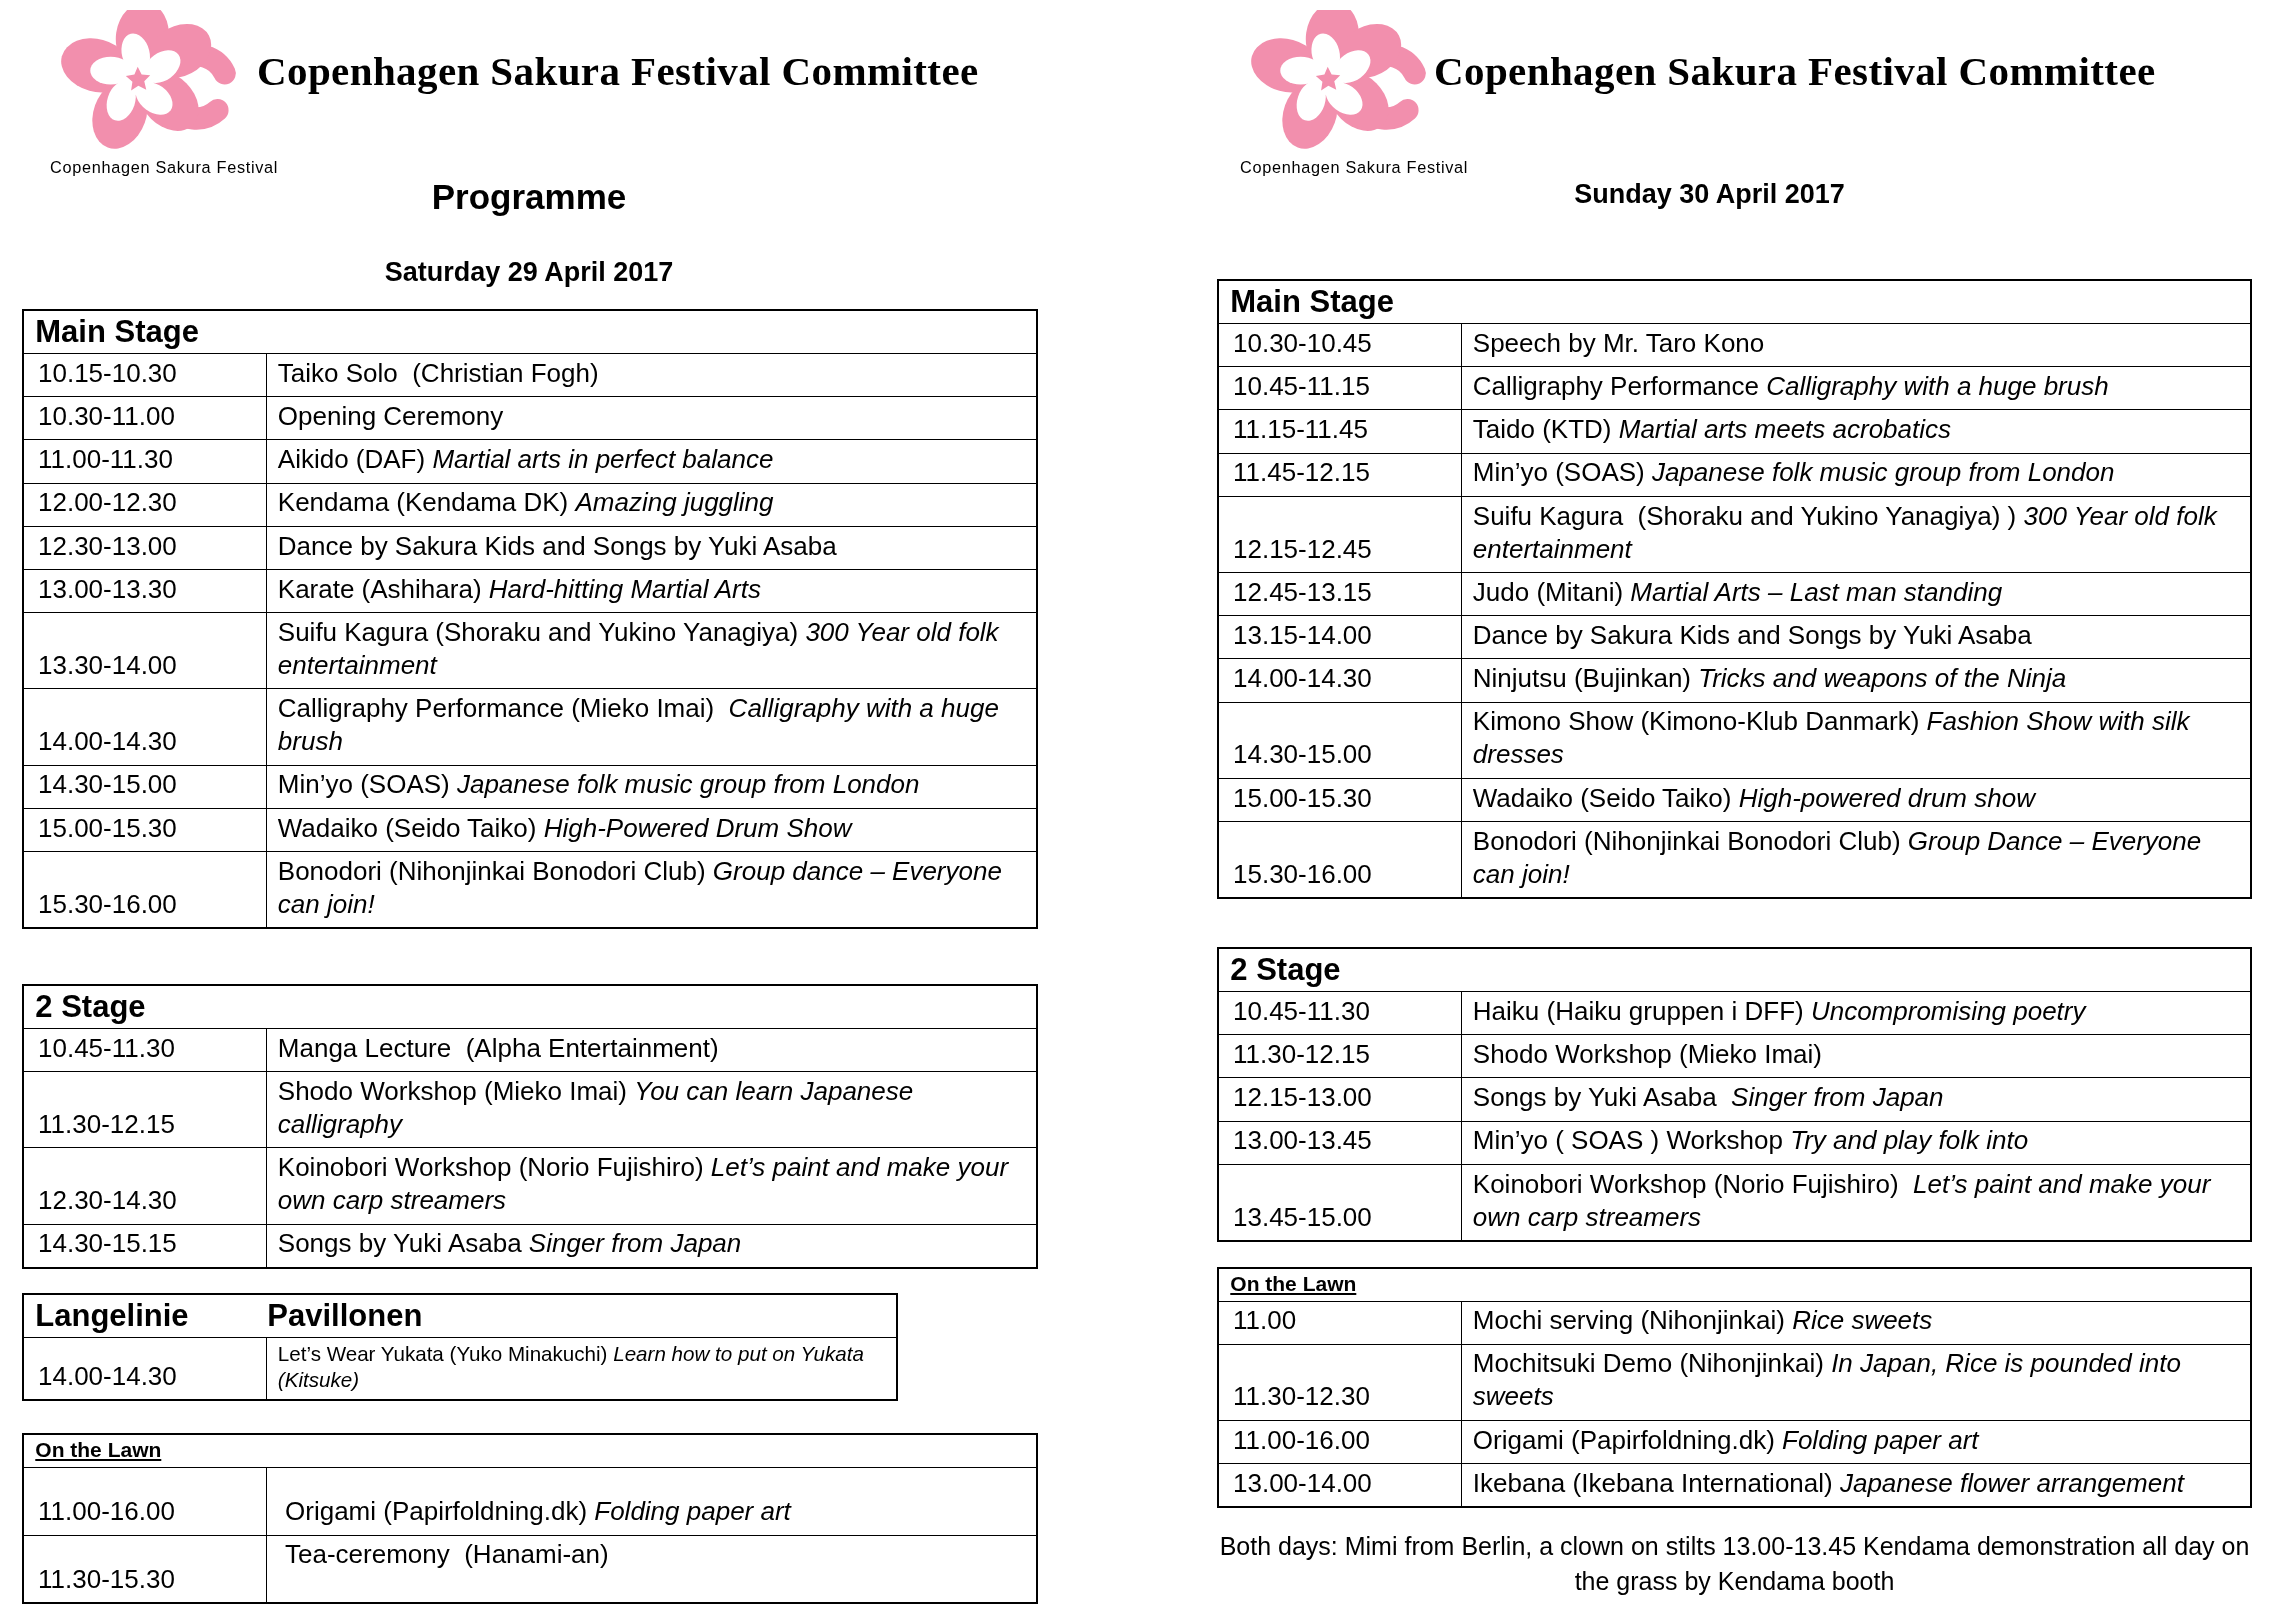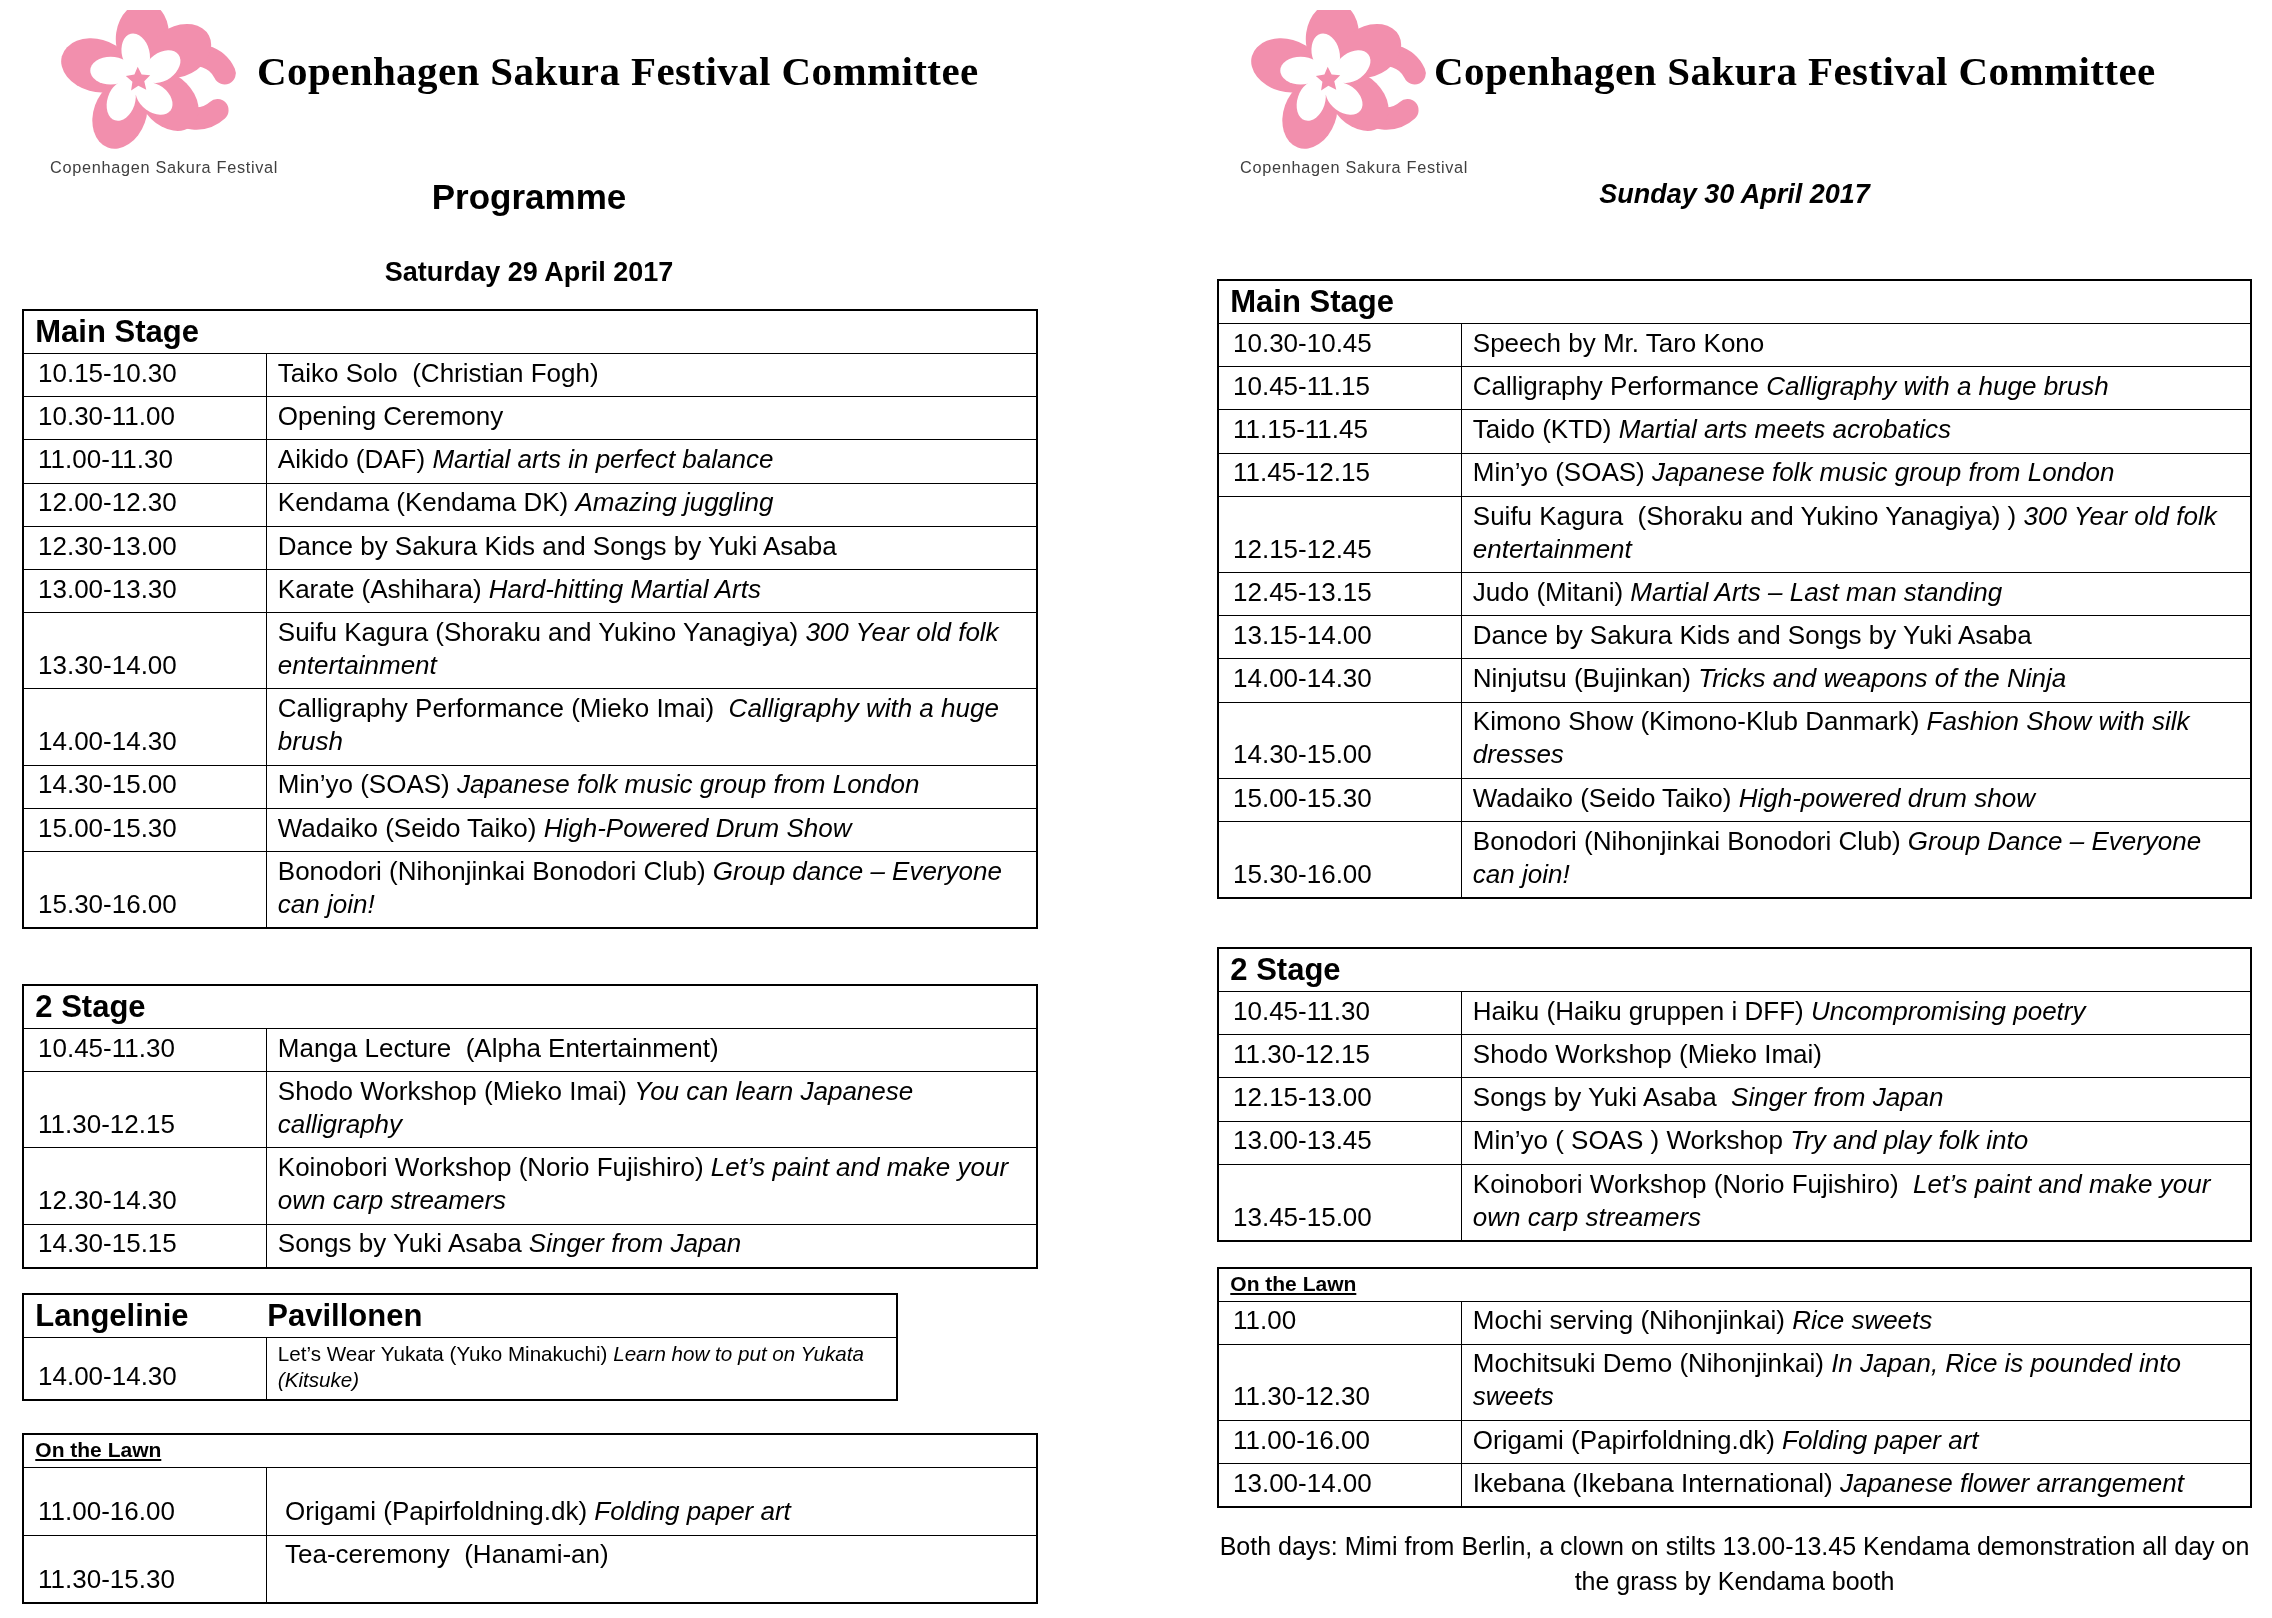--- a/index.html
+++ b/index.html
@@ -5,21 +5,21 @@
   html,body{margin:0;padding:0;background:#ffffff;}
   #canvas{
     position:relative;width:2273px;height:1619px;background:#ffffff;
     font-family:"Liberation Sans","DejaVu Sans",sans-serif;color:#000;
     overflow:hidden;
   }
   
   .logo-block{position:absolute;width:206px;text-align:center;}
   .logo-block svg{display:block;margin:0 auto;}
   .logo-caption{
-    margin-top:2.8px;font-size:16.3px;letter-spacing:0.7px;color:#404040;
+    margin-top:2.8px;font-size:16.3px;letter-spacing:0.7px;color:#000000;
     white-space:nowrap;font-weight:400;
   }
   .committee-title{
     position:absolute;font-family:"Liberation Serif","DejaVu Serif",serif;
     font-weight:700;font-size:41px;letter-spacing:0.4px;white-space:nowrap;
   }
   .ctr{position:absolute;text-align:center;font-weight:700;}
   .programme-title{font-size:35px;}
   .date-heading{font-size:27px;}
   
@@ -97,21 +97,21 @@
         <ellipse cx="146" cy="134" rx="21" ry="31" transform="rotate(126 146 134)"></ellipse>
         <ellipse cx="96" cy="138" rx="21" ry="31" transform="rotate(198 96 138)"></ellipse>
         <ellipse cx="80" cy="92" rx="21" ry="31" transform="rotate(270 80 92)"></ellipse>
         <circle cx="120" cy="103" r="26"></circle>
       </g>
       <path d="M121 86 l6 12 13 1 -9 9 3 13 -12 -6 -11 7 2 -13 -10 -9 13 -2 z" fill="#f28fad"></path>
     </svg>
     <div class="logo-caption">Copenhagen Sakura Festival</div>
   </div>
   <div class="committee-title" style="left:1434px;top:47px;">Copenhagen Sakura Festival Committee</div>
-  <div class="ctr date-heading" style="left:1217px;top:179px;width:1035px;font-style:italic;">Sunday 30 April 2017</div>
+  <div class="ctr date-heading" style="left:1192px;top:179px;width:1035px;">Sunday 30 April 2017</div>
 
   <div class="footer" style="left:1217px;top:1529px;width:1035px;">
     <div>Both days: Mimi from Berlin, a clown on stilts 13.00-13.45 Kendama demonstration all day on</div>
     <div>the grass by Kendama booth</div>
   </div>
 
 <table class="sched" style="left: 22px; top: 309px; width: 1016px;">
       <colgroup>
         <col style="width: 243px;">
         <col>

